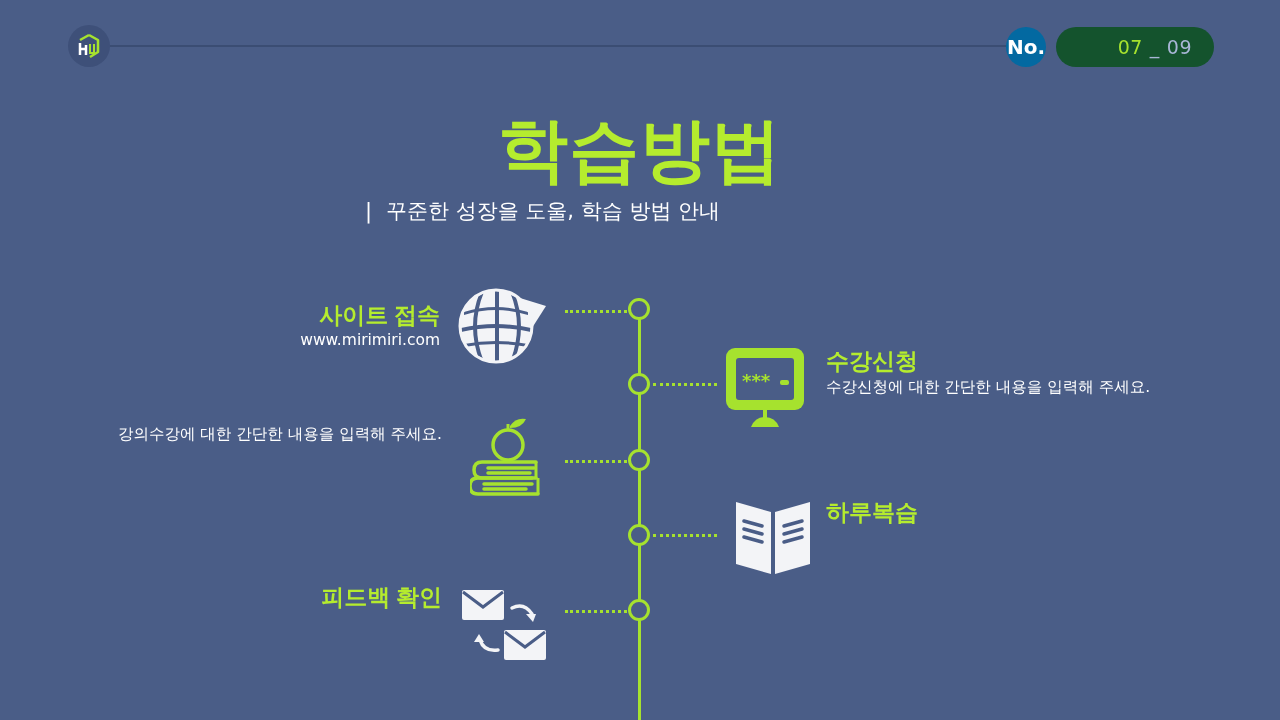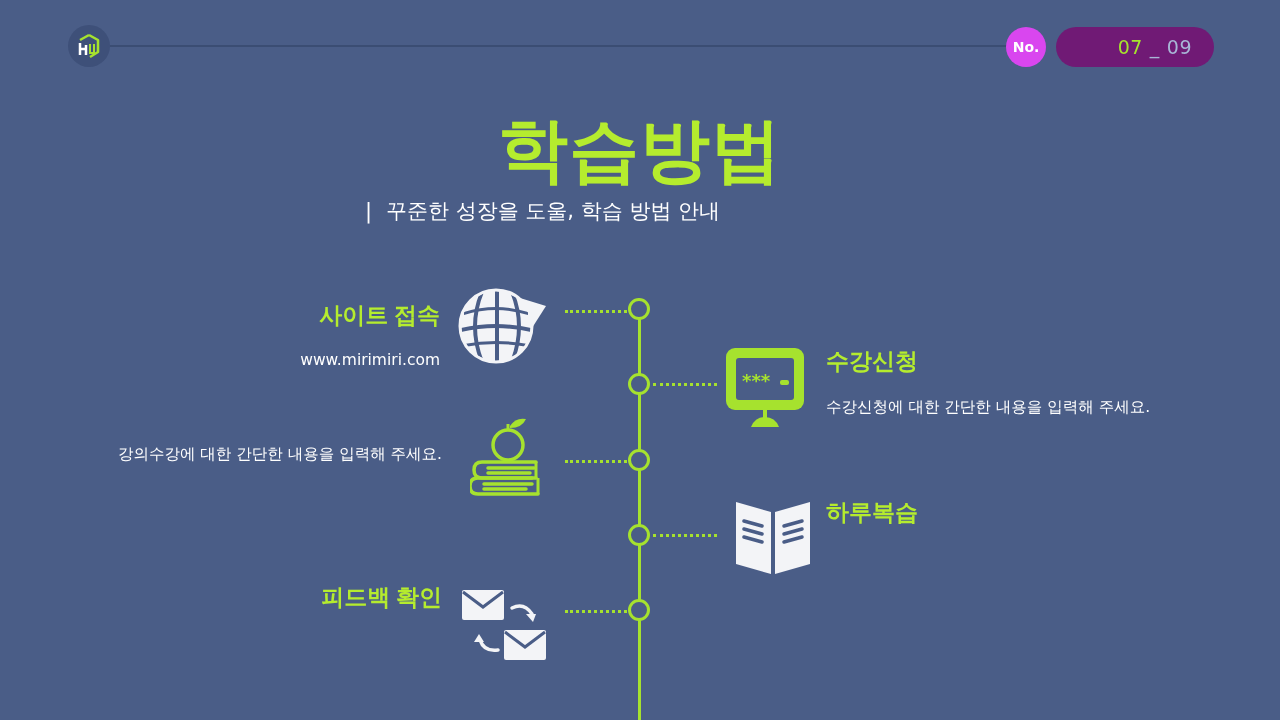--- a/index.html
+++ b/index.html
@@ -10,26 +10,26 @@
   }
   .abs { position:absolute; }
   
   .logo {
     left:68px; top:25px; width:42px; height:42px; border-radius:50%;
     background:#3e5079; display:flex; align-items:center; justify-content:center;
   }
   .top-line { left:110px; top:45px; width:898px; height:2px; background:#3b4d73; }
   .no-badge {
     left:1006px; top:27px; width:40px; height:40px; border-radius:50%;
-    background:#d946ef; color:#fff; font-weight:bold; font-size:14px;
+    background:#0369a1; color:#fff; font-weight:bold; font-size:20px;
     display:flex; align-items:center; justify-content:center;
   }
   .page-pill {
     left:1056px; top:27px; width:158px; height:40px; border-radius:20px;
-    background:#701a75; display:flex; align-items:center; justify-content:flex-end;
+    background:#14532d; display:flex; align-items:center; justify-content:flex-end;
     padding-right:22px; box-sizing:border-box; font-size:19px; letter-spacing:0.5px;
   }
   .page-cur { color:#a6e22e; }
   .page-sep { color:#a8b6d6; margin:0 7px; }
   .page-total { color:#a8b6d6; }
   .title {
     left:0; top:104px; width:1280px; text-align:center;
     color:#b5ec2e; font-size:70px; font-weight:bold; letter-spacing:1px;
   }
   .subtitle {
@@ -39,21 +39,21 @@
   .subtitle .bar { margin-right:14px; }
   
   .vline { left:638px; top:308px; width:3px; height:412px; background:#a6e22e; }
   .node {
     width:22px; height:22px; border-radius:50%; border:3px solid #a6e22e;
     background:#4a5d87; box-sizing:border-box;
   }
   .dots { height:0; border-top:3px dotted #a6e22e; }
   
   .step-title { color:#b5ec2e; font-weight:bold; font-size:23px; white-space:nowrap;font-family:Liberation Serif, serif; }
-  .step-desc { color:#ffffff; font-size:15.5px; white-space:nowrap; margin-top:20px; }
+  .step-desc { color:#ffffff; font-size:15.5px; white-space:nowrap; margin-top:0; }
   .left-step { text-align:right; }
   .left-step .step-title, .left-step .step-desc { text-align:right; }
   .icon { display:block; }
 </style>
 </head>
 <body>
 
 <div class="abs logo">
   <svg class="icon" width="26" height="26" viewBox="0 0 26 26">
     <path d="M13 2 L22 7 L22 19 L14 24" fill="none" stroke="#a6e22e" stroke-width="2.5" stroke-linejoin="round"></path>

